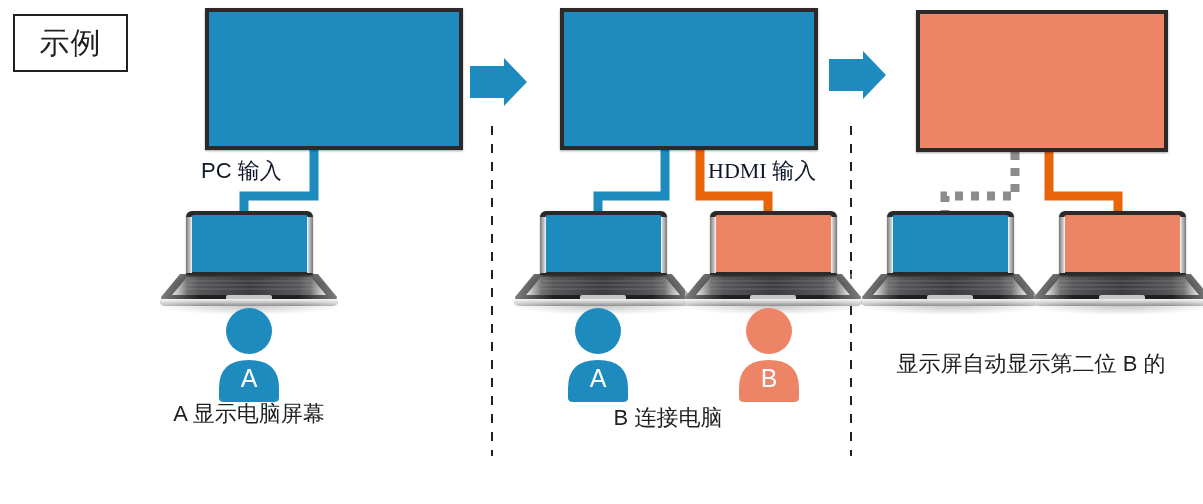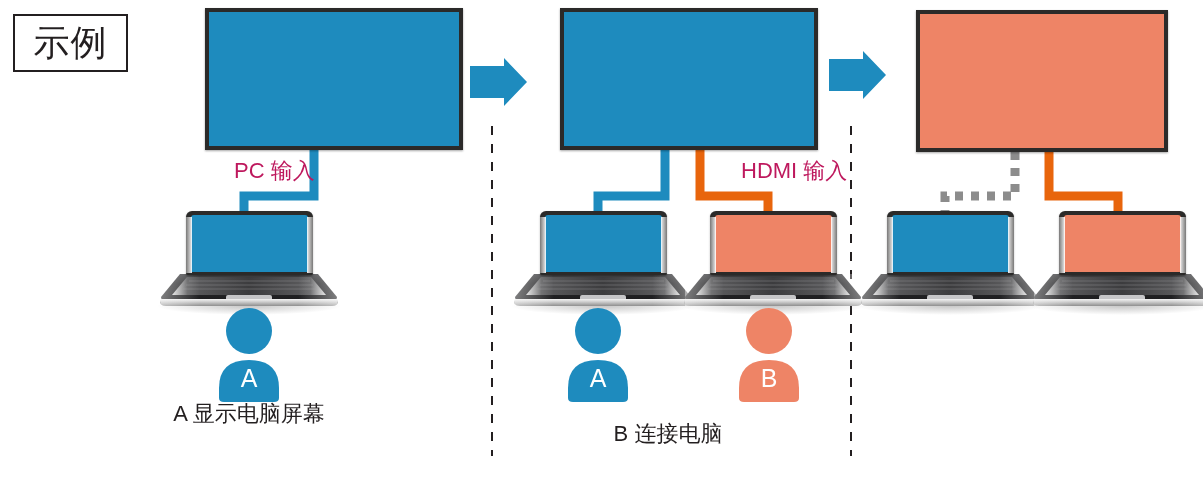--- a/index.html
+++ b/index.html
@@ -28,21 +28,21 @@
   
   .badge {
     position: absolute;
     left: 13px; top: 14px;
     width: 115px; height: 58px;
     border: 2px solid #231f20;
     background: #ffffff;
     display: flex; align-items: center; justify-content: center;
   }
   .badge span {
-    font-size: 36px;
+    font-size: 30px;
     color: #231f20;
     letter-spacing: 1px;
     line-height: 1;
   }
 
   
   .monitor {
     position: absolute;
     border: 4px solid #2b2a29;
     box-shadow: 0 1px 2px rgba(0,0,0,.35);
@@ -73,24 +73,23 @@
   }
   .laptop .hingeglow.r {
     left: auto; right: -4px;
     background: linear-gradient(270deg, rgba(255,255,255,0), rgba(255,255,255,.92));
   }
 
   
   .cablelabel {
     position: absolute;
     font-size: 22px;
-    color: #be185d;
+    color: #0f172a;
     white-space: nowrap;
     line-height: 1;
-    margin-left: 33px;
   }
 
   
   .personletter {
     position: absolute;
     font-size: 25px;
     color: #ffffff;
     text-align: center;
     line-height: 1;
     width: 60px;
@@ -306,28 +305,29 @@
   <div class="laptop" style="left:1059px; top:211px; width:127px;">
     <div class="lid">
       <div class="screen" style="background:#ee8466;"></div>
     </div>
     <div class="hingeglow"></div>
     <div class="hingeglow r"></div>
   </div>
 
   <div class="cablelabel" style="left:201px; top:160px;">PC 输入</div>
 
-  <div class="cablelabel" style="left:708px; top:160px;">HDMI 输入</div>
+  <div class="cablelabel" style="left:708px; top:160px;font-family:Liberation Serif, serif;">HDMI 输入</div>
 
   <div class="personletter" style="left:219px; top:366px;">A</div>
 
   <div class="personletter" style="left:568px; top:366px;">A</div>
 
   <div class="personletter" style="left:739px; top:366px;">B</div>
 
   <div class="caption" style="left:139px; top:400px; width:220px;">A 显示电脑屏幕</div>
 
-  <div class="caption" style="left:578px; top:420px; width:180px;">B 连接电脑</div>
+  <div class="caption" style="left:578px; top:404px; width:180px;">B 连接电脑</div>
 
   <div class="caption" style="left:866px; top:350px; width:330px;">
+    <div>显示屏自动显示第二位 B 的</div>
   </div>
 
 </div>
 
 </body></html>

